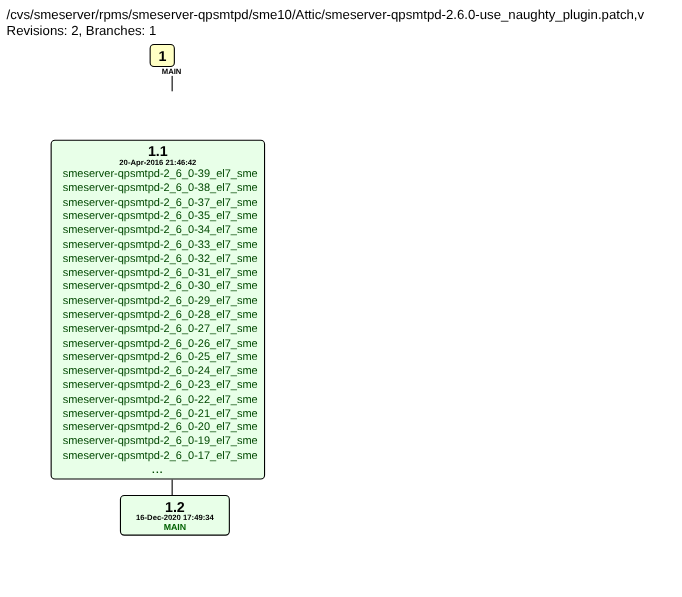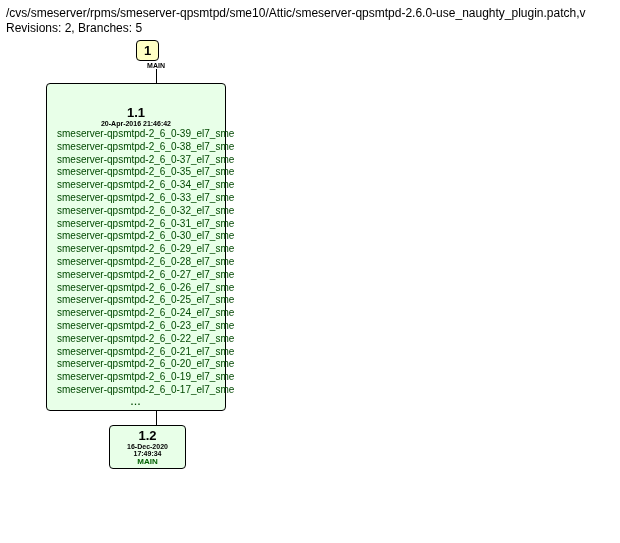--- a/index.html
+++ b/index.html
@@ -40,23 +40,24 @@
   .connector {
     width: 1px;
     background: #000000;
     margin-left: 150px;
   }
   .big-box {
     background: #e8ffe8;
     border: 1px solid #000000;
     border-radius: 4px;
     margin-left: 40px;
-    width: 180px;
-    padding: 21px 4px 3px 4px;
+    width: 195px;
+    padding: 2px 4px 3px 4px;
     box-sizing: border-box;
+    margin-top: 44px;
   }
   .big-title {
     font-size: 13px;
     font-weight: bold;
     text-align: center;
   }
   .big-date {
     font-size: 7px;
     font-weight: bold;
     text-align: center;
@@ -78,21 +79,21 @@
     color: #004800;
     text-align: center;
     font-weight: bold;
     letter-spacing: 1px;
   }
   .small-box {
     background: #e8ffe8;
     border: 1px solid #000000;
     border-radius: 4px;
     margin-left: 103px;
-    width: 77px;
+    width: 100px;
     padding: 2px 4px;
     box-sizing: border-box;
   }
   .small-title {
     font-size: 13px;
     font-weight: bold;
     text-align: center;
   }
   .small-date {
     font-size: 7px;
@@ -104,21 +105,21 @@
     font-size: 8px;
     font-weight: bold;
     text-align: center;
     color: #006000;
   }
 </style>
 </head>
 <body>
 
 <div class="header-line">/cvs/smeserver/rpms/smeserver-qpsmtpd/sme10/Attic/smeserver-qpsmtpd-2.6.0-use_naughty_plugin.patch,v</div>
-<div class="header-line">Revisions: 2, Branches: 5</div>
+<div class="header-line">Revisions: 2, Branches: 1</div>
 
 <div class="diagram">
 
   <div class="yellow-box">
     <div style="font-size:13px;font-weight:bold">1</div>
   </div>
   <div class="main-label">MAIN</div>
 
   <div class="connector" style="height:14px"></div>
 

